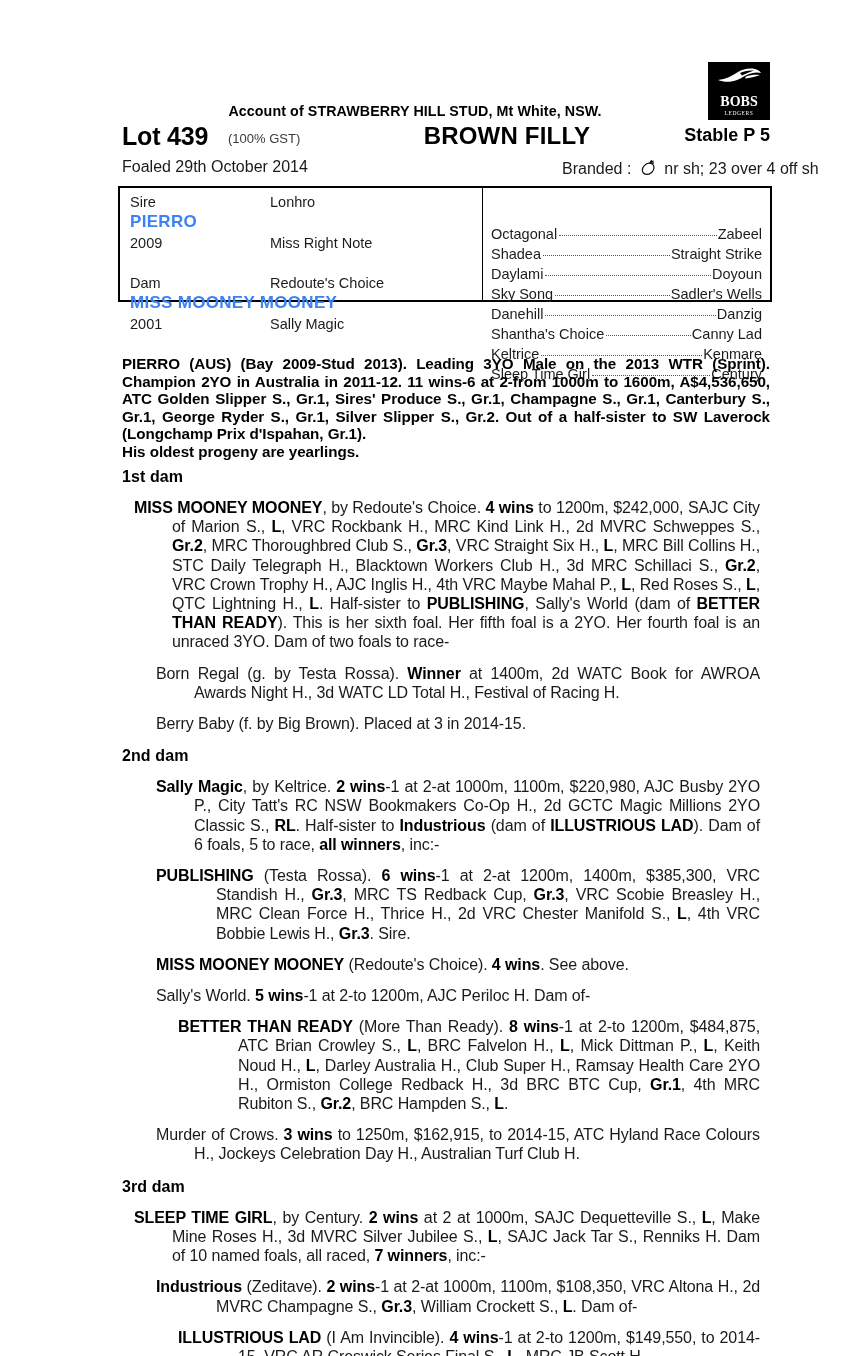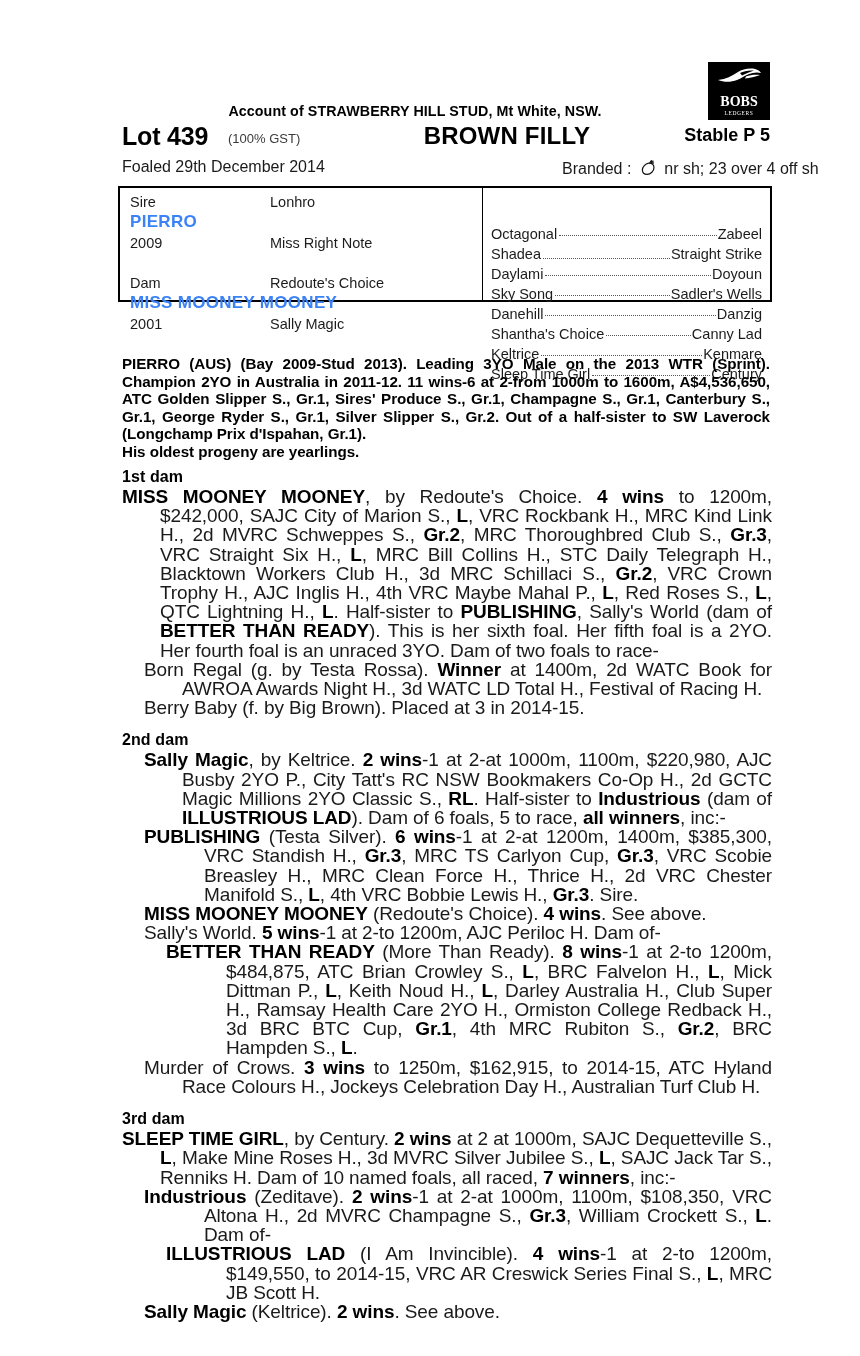--- a/index.html
+++ b/index.html
@@ -220,22 +220,22 @@
     left: 122px;
     width: 650px;
   }
   .dam-head {
     font-size: 16px;
     font-weight: bold;
     margin: 0 0 1px 0;
     letter-spacing: 0.1px;
   }
   p.e {
-    margin: 0;
-    font-size: 19px;
+    margin: 12px;
+    font-size: 16px;
     line-height: 19.2px;
     text-align: justify;
     text-justify: inter-word;
     color: #1a1a1a;
     letter-spacing: -0.1px;
   }
   p.e.hang1 { padding-left: 38px; text-indent: -38px; }
   p.e.hang2 { padding-left: 60px; text-indent: -38px; }
   p.e.hang3 { padding-left: 82px; text-indent: -60px; }
   p.e.hang4 { padding-left: 104px; text-indent: -60px; }
@@ -260,21 +260,21 @@
   <div class="account-line">Account of STRAWBERRY HILL STUD, Mt White, NSW.</div>
 
   <div class="lot-row">
     <span class="lot-num">Lot 439</span>
     <span class="lot-gst">(100% GST)</span>
     <span class="lot-colour">BROWN FILLY</span>
     <span class="lot-stable">Stable P 5</span>
   </div>
 
   <div class="foal-row">
-    <span class="foal-left">Foaled 29th December 2014</span>
+    <span class="foal-left">Foaled 29th October 2014</span>
     <span class="brand-block">
       <span>Branded :</span>
       <svg class="brand-sym" width="19" height="19" viewBox="0 0 19 19">
         <path d="M9.6 5.2 C12.4 4.6 15 6.4 15 9.4 C15 13 11.6 16.4 8.2 16.4 C5.4 16.4 3.4 14.6 3.4 12 C3.4 8.6 6.4 5.8 9.6 5.2 Z" fill="none" stroke="#111" stroke-width="1.2"></path>
         <path d="M10.6 5.4 L12.6 2.2" fill="none" stroke="#111" stroke-width="1.2"></path>
         <path d="M11.6 3.7 L14.6 3.1" fill="none" stroke="#111" stroke-width="1.2"></path>
         <path d="M12.0 4.6 L15.0 5.2" fill="none" stroke="#111" stroke-width="1.2"></path>
       </svg>
       <span>nr sh; 23 over 4 off sh</span>
     </span>
@@ -294,21 +294,21 @@
       <div class="pl-row" style="top:128px;">2001</div>
       <div class="pl-gp" style="top:87px;">Redoute's Choice</div>
       <div class="pl-gp" style="top:128px;">Sally Magic</div>
     </div>
     <div class="ped-right">
       <div class="pr-row" style="top:6px;">
         <span class="pr-name">Octagonal</span>
         <span class="pr-dots"></span>
         <span class="pr-gp">Zabeel</span>
       </div>
-      <div class="pr-row" style="top:26px;align-items:flex-end;">
+      <div class="pr-row" style="top:26px;">
         <span class="pr-name">Shadea</span>
         <span class="pr-dots"></span>
         <span class="pr-gp">Straight Strike</span>
       </div>
       <div class="pr-row" style="top:46px;">
         <span class="pr-name">Daylami</span>
         <span class="pr-dots"></span>
         <span class="pr-gp">Doyoun</span>
       </div>
       <div class="pr-row" style="top:66px;">
@@ -344,21 +344,21 @@
     <span class="last">His oldest progeny are yearlings.</span>
   </div>
 
   <div class="section" id="dams-root" style="top:468px;">
       <div class="dam-head">1st dam</div>
       <p class="e hang1"><b>MISS  MOONEY  MOONEY</b><span>, by Redoute's Choice. </span><b>4  wins</b><span> to 1200m, $242,000, SAJC City of Marion S., </span><b>L</b><span>, VRC Rockbank H., MRC Kind Link H., 2d MVRC Schweppes S., </span><b>Gr.2</b><span>, MRC Thoroughbred Club S., </span><b>Gr.3</b><span>, VRC Straight Six H., </span><b>L</b><span>, MRC Bill Collins H., STC Daily Telegraph H., Blacktown Workers Club H., 3d MRC Schillaci S., </span><b>Gr.2</b><span>, VRC Crown Trophy H., AJC Inglis H., 4th VRC Maybe Mahal P., </span><b>L</b><span>, Red Roses S., </span><b>L</b><span>, QTC Lightning H., </span><b>L</b><span>. Half-sister to </span><b>PUBLISHING</b><span>, Sally's World (dam of </span><b>BETTER  THAN  READY</b><span>). This is her sixth foal. Her fifth foal is a 2YO. Her fourth foal is an unraced 3YO. Dam of two foals to race-</span></p>
       <p class="e hang2"><span>Born Regal (g. by Testa Rossa). </span><b>Winner</b><span> at 1400m, 2d WATC Book for AWROA Awards Night H., 3d WATC LD Total H., Festival of Racing H.</span></p>
       <p class="e hang2 nojust"><span>Berry Baby (f. by Big Brown). Placed at 3 in 2014-15.</span></p>
       <div class="dam-head" style="margin-top: 14px;">2nd dam</div>
       <p class="e hang2"><b>Sally  Magic</b><span>, by Keltrice. </span><b>2  wins</b><span>-1 at 2-at 1000m, 1100m, $220,980, AJC Busby 2YO P., City Tatt's RC NSW Bookmakers Co-Op H., 2d GCTC Magic Millions 2YO Classic S., </span><b>RL</b><span>. Half-sister to </span><b>Industrious</b><span> (dam of </span><b>ILLUSTRIOUS LAD</b><span>). Dam of 6 foals, 5 to race, </span><b>all winners</b><span>, inc:-</span></p>
-      <p class="e hang3"><b>PUBLISHING</b><span> (Testa Silver). </span><b>6  wins</b><span>-1 at 2-at 1200m, 1400m, $385,300, VRC Standish H., </span><b>Gr.3</b><span>, MRC TS Carlyon Cup, </span><b>Gr.3</b><span>, VRC Scobie Breasley H., MRC Clean Force H., Thrice H., 2d VRC Chester Manifold S., </span><b>L</b><span>, 4th VRC Bobbie Lewis H., </span><b>Gr.3</b><span>. Sire.</span></p>
+      <p class="e hang3"><b>PUBLISHING</b><span> (Testa Rossa). </span><b>6  wins</b><span>-1 at 2-at 1200m, 1400m, $385,300, VRC Standish H., </span><b>Gr.3</b><span>, MRC TS Redback Cup, </span><b>Gr.3</b><span>, VRC Scobie Breasley H., MRC Clean Force H., Thrice H., 2d VRC Chester Manifold S., </span><b>L</b><span>, 4th VRC Bobbie Lewis H., </span><b>Gr.3</b><span>. Sire.</span></p>
       <p class="e hang2 nojust"><b>MISS MOONEY MOONEY</b><span> (Redoute's Choice). </span><b>4 wins</b><span>. See above.</span></p>
       <p class="e hang2 nojust"><span>Sally's World. </span><b>5 wins</b><span>-1 at 2-to 1200m, AJC Periloc H. Dam of-</span></p>
       <p class="e hang4"><b>BETTER THAN READY</b><span> (More Than Ready). </span><b>8  wins</b><span>-1 at 2-to 1200m, $484,875, ATC Brian Crowley S., </span><b>L</b><span>, BRC Falvelon H., </span><b>L</b><span>, Mick Dittman P., </span><b>L</b><span>, Keith Noud H., </span><b>L</b><span>, Darley Australia H., Club Super H., Ramsay Health Care 2YO H., Ormiston College Redback H., 3d BRC BTC Cup, </span><b>Gr.1</b><span>, 4th MRC Rubiton S., </span><b>Gr.2</b><span>, BRC Hampden S., </span><b>L</b><span>.</span></p>
       <p class="e hang2"><span>Murder of Crows. </span><b>3  wins</b><span> to 1250m, $162,915, to 2014-15, ATC Hyland Race Colours H., Jockeys Celebration Day H., Australian Turf Club H.</span></p>
       <div class="dam-head" style="margin-top: 14px;">3rd dam</div>
       <p class="e hang1"><b>SLEEP  TIME  GIRL</b><span>, by Century. </span><b>2  wins</b><span> at 2 at 1000m, SAJC Dequetteville S., </span><b>L</b><span>, Make Mine Roses H., 3d MVRC Silver Jubilee S., </span><b>L</b><span>, SAJC Jack Tar S., Renniks H. Dam of 10 named foals, all raced, </span><b>7 winners</b><span>, inc:-</span></p>
       <p class="e hang3"><b>Industrious</b><span> (Zeditave). </span><b>2  wins</b><span>-1 at 2-at 1000m, 1100m, $108,350, VRC Altona H., 2d MVRC Champagne S., </span><b>Gr.3</b><span>, William Crockett S., </span><b>L</b><span>. Dam of-</span></p>
       <p class="e hang4"><b>ILLUSTRIOUS LAD</b><span> (I Am Invincible). </span><b>4  wins</b><span>-1 at 2-to 1200m, $149,550, to 2014-15, VRC AR Creswick Series Final S., </span><b>L</b><span>, MRC JB Scott H.</span></p>
       <p class="e hang3 nojust"><b>Sally Magic</b><span> (Keltrice). </span><b>2 wins</b><span>. See above.</span></p>
     </div>

